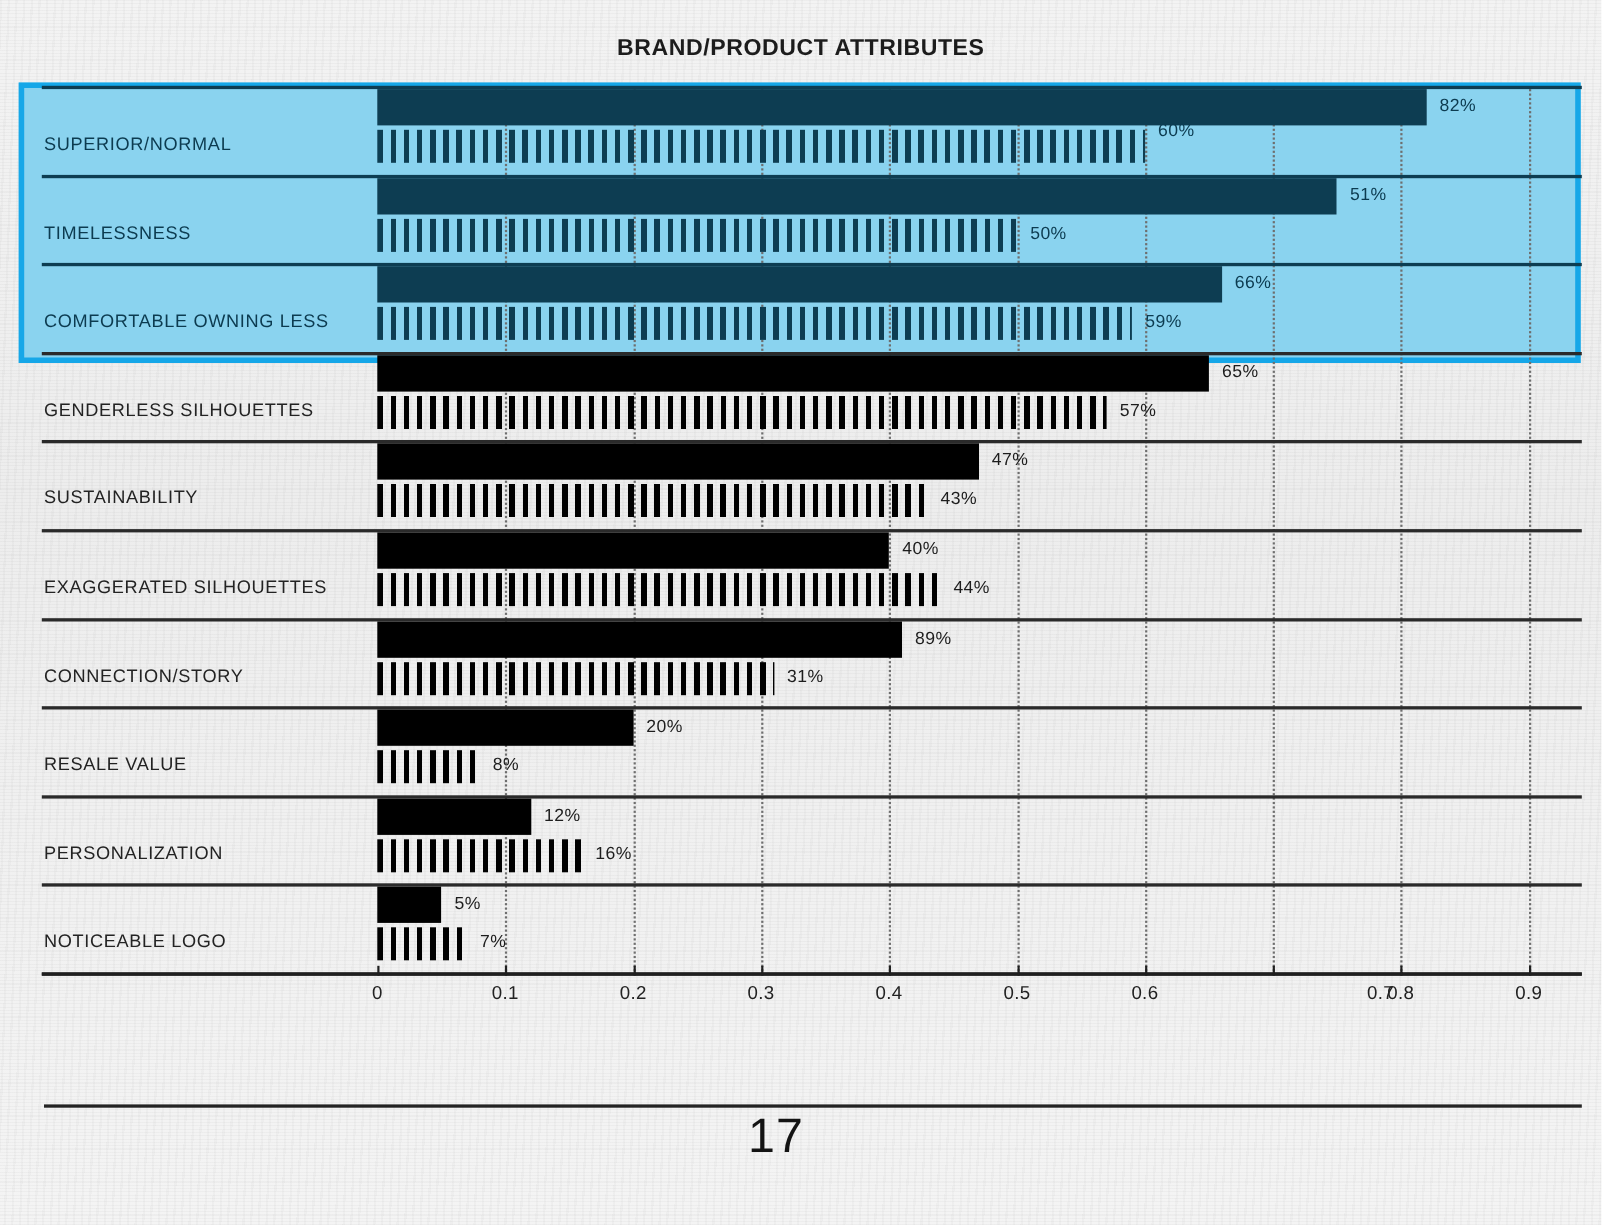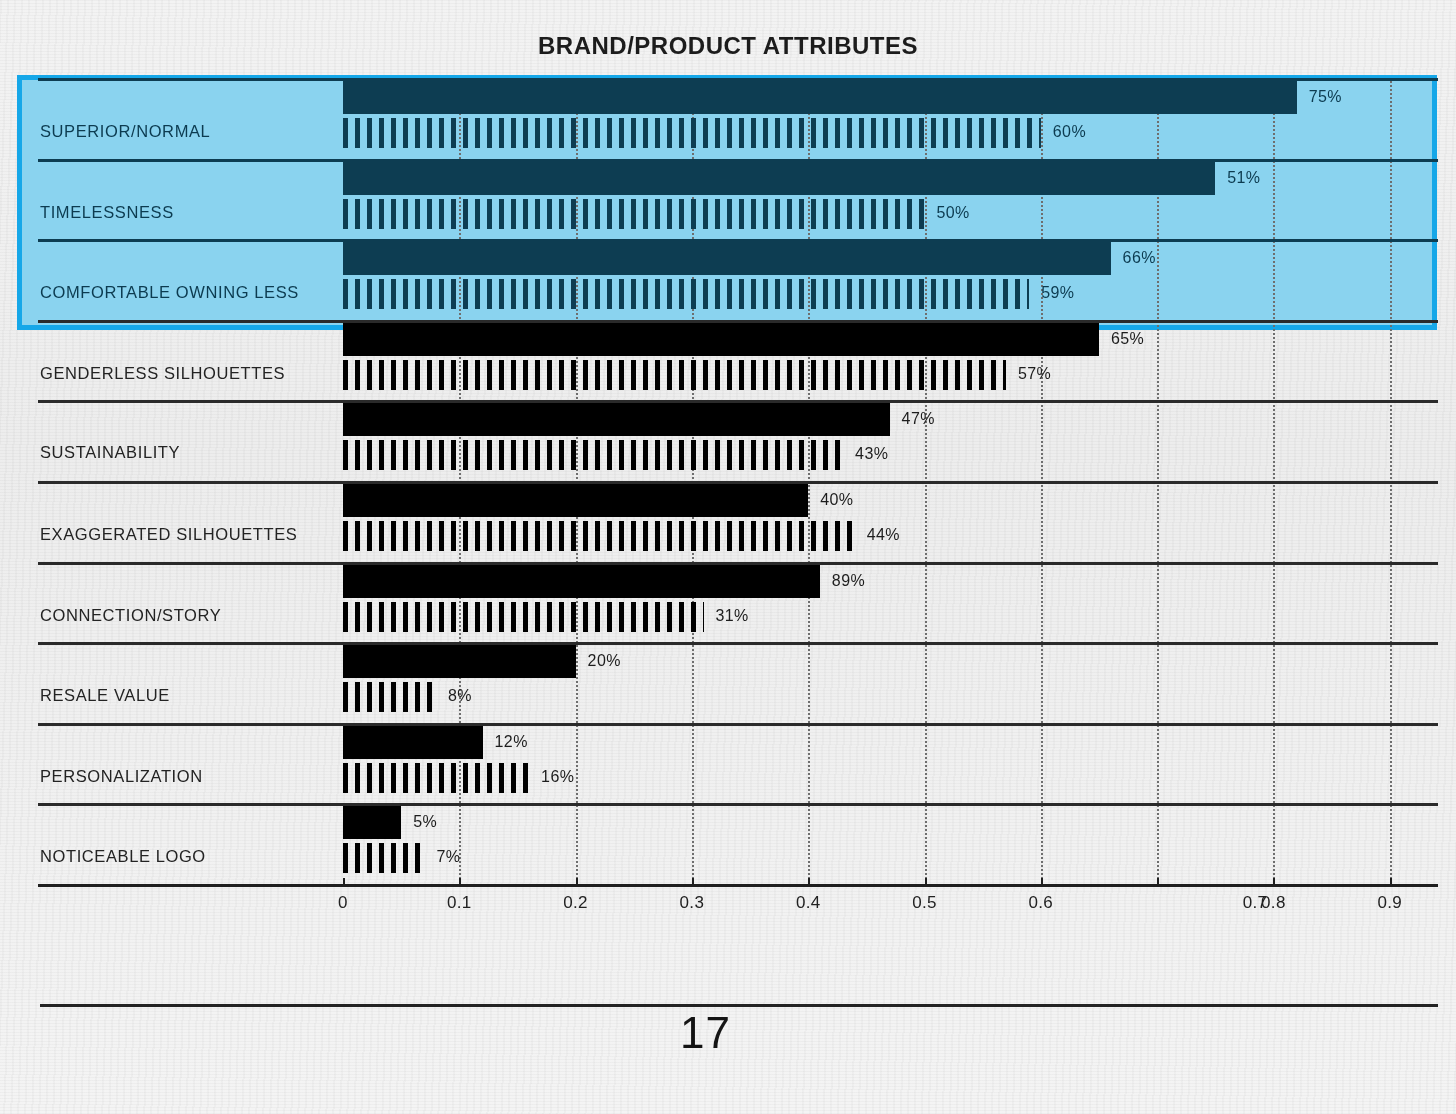--- a/index.html
+++ b/index.html
@@ -19,21 +19,21 @@
       linear-gradient(180deg, #f3f3f3 0%, #ededed 40%, #f4f4f4 100%);
   }
 
   
   #chart-title {
     position: absolute;
     left: 0;
     top: 32px;
     width: 1456px;
     text-align: center;
-    font-size: 24px;
+    font-size: 21px;
     font-weight: bold;
     letter-spacing: 0.5px;
     color: #1c1c1c;
   }
 
   
   #highlight-box {
     position: absolute;
     left: 17px;
     top: 75px;
@@ -185,23 +185,23 @@
       <div class="gridline" style="left: 691.9px;"></div>
       <div class="gridline" style="left: 808.2px;"></div>
       <div class="gridline" style="left: 924.5px;"></div>
       <div class="gridline" style="left: 1040.8px;"></div>
       <div class="gridline" style="left: 1157.1px;"></div>
       <div class="gridline" style="left: 1273.4px;"></div>
       <div class="gridline" style="left: 1389.7px;"></div>
       <div class="row-sep hl" style="top: 78px;"></div>
       <div class="row-label hl" style="top: 122px;">SUPERIOR/NORMAL</div>
       <div class="bar bar-solid hl" style="top: 81px; width: 953.66px; height: 33px;"></div>
-      <div class="bar-value hl" style="left: 1308.66px; top: 88px;">75%</div>
+      <div class="bar-value hl" style="left: 1308.66px; top: 88px;">82%</div>
       <div class="bar bar-striped hl" style="top: 118px; width: 697.8px; height: 30px;"></div>
-      <div class="bar-value hl" style="left: 1052.8px; top: 123px;">60%</div>
+      <div class="bar-value hl" style="left: 1052.8px; top: 111px;">60%</div>
       <div class="row-sep hl" style="top: 158.6px;"></div>
       <div class="row-label hl" style="top: 202.6px;">TIMELESSNESS</div>
       <div class="bar bar-solid hl" style="top: 161.6px; width: 872.25px; height: 33px;"></div>
       <div class="bar-value hl" style="left: 1227.25px; top: 168.6px;">51%</div>
       <div class="bar bar-striped hl" style="top: 198.6px; width: 581.5px; height: 30px;"></div>
       <div class="bar-value hl" style="left: 936.5px; top: 203.6px;">50%</div>
       <div class="row-sep hl" style="top: 239.2px;"></div>
       <div class="row-label hl" style="top: 283.2px;">COMFORTABLE OWNING LESS</div>
       <div class="bar bar-solid hl" style="top: 242.2px; width: 767.58px; height: 33px;"></div>
       <div class="bar-value hl" style="left: 1122.58px; top: 249.2px;">66%</div>

